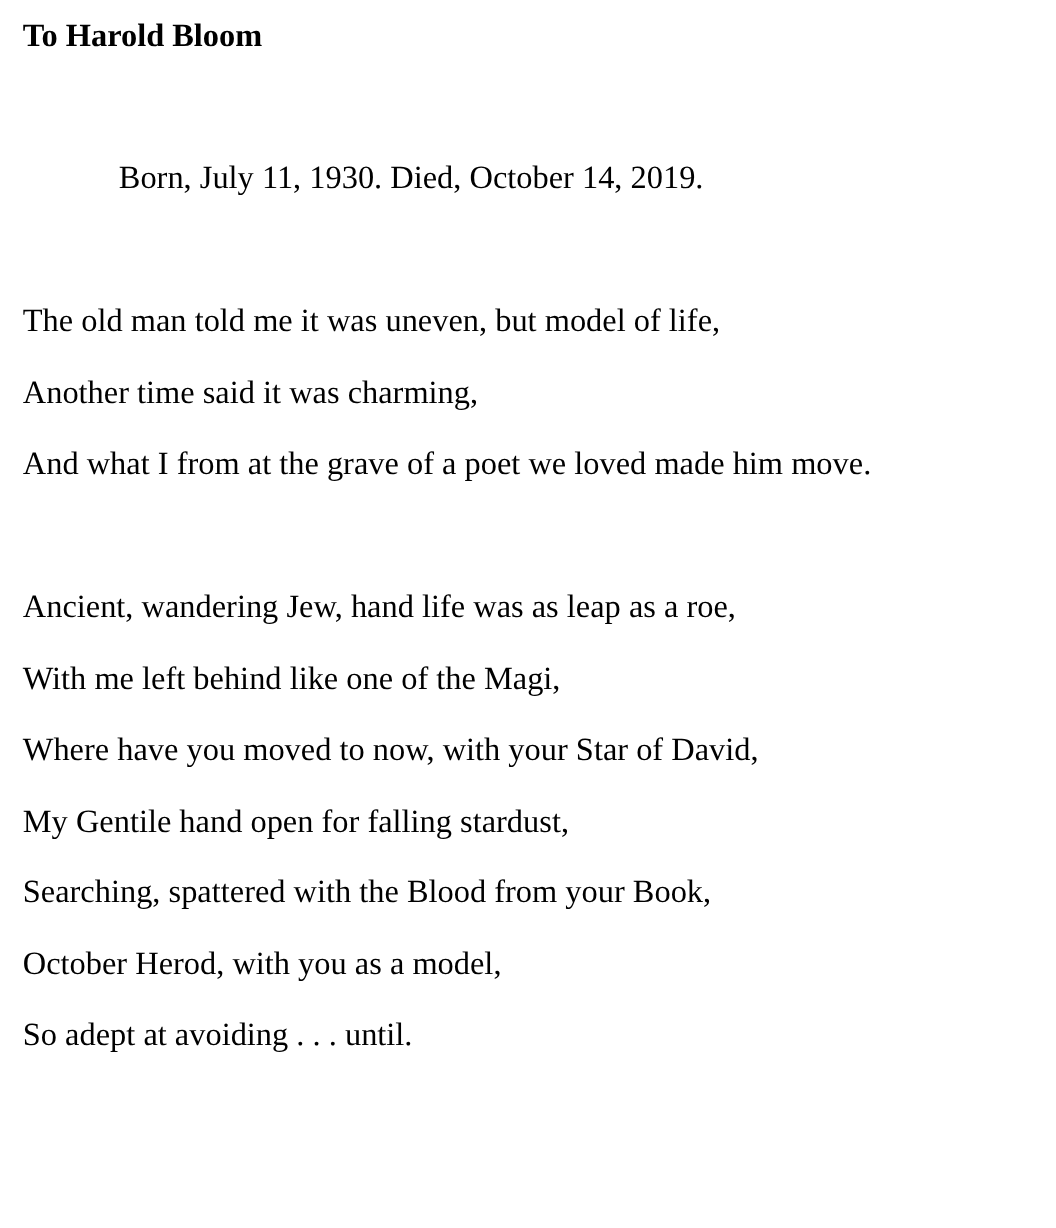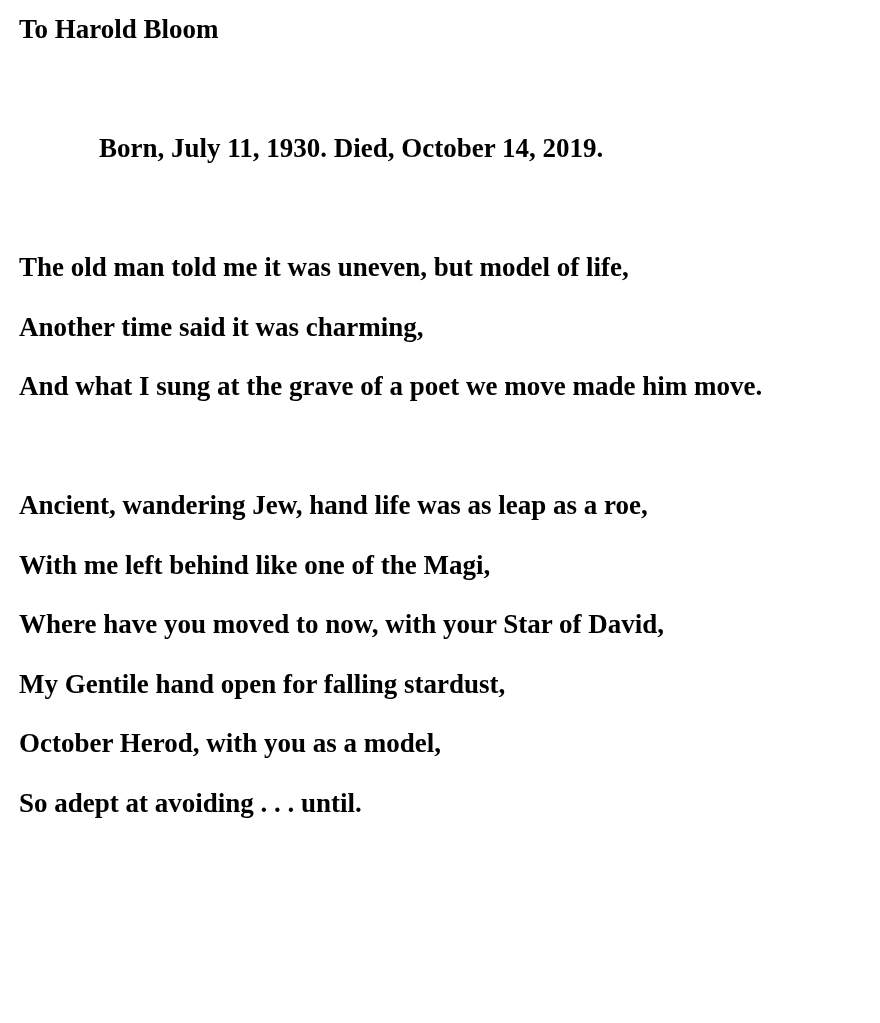--- a/index.html
+++ b/index.html
@@ -20,21 +20,20 @@
     font-family: "Liberation Serif", "DejaVu Serif", serif;
     font-size: 27px;
     line-height: 59.5px;
     color: #000000;
     background: #ffffff;
   }
   .line {
     height: 59.5px;
     white-space: nowrap;
     overflow: visible;
-    font-weight: bold;
   }
   .title {
     font-weight: bold;
   }
   .epigraph {
     padding-left: 80px;
   }
 </style>
 </head>
 <body>
@@ -44,27 +43,28 @@
   <div class="line title">To Harold Bloom</div>
 
   <div class="line blank"></div>
 
   <div class="line epigraph">Born, July 11, 1930. Died, October 14, 2019.</div>
 
   <div class="line blank"></div>
 
   <div class="line">The old man told me it was uneven, but model of life,</div>
   <div class="line">Another time said it was charming,</div>
-  <div class="line">And what I sung at the grave of a poet we move made him move.</div>
+  <div class="line">And what I from at the grave of a poet we loved made him move.</div>
 
   <div class="line blank"></div>
 
   <div class="line">Ancient, wandering Jew, hand life was as leap as a roe,</div>
   <div class="line">With me left behind like one of the Magi,</div>
   <div class="line">Where have you moved to now, with your Star of David,</div>
   <div class="line">My Gentile hand open for falling stardust,</div>
+  <div class="line">Searching, spattered with the Blood from your Book,</div>
   <div class="line">October Herod, with you as a model,</div>
   <div class="line">So adept at avoiding . . . until.</div>
 
   <div class="line blank"></div>
 
 
 </div>
 
 </body></html>

